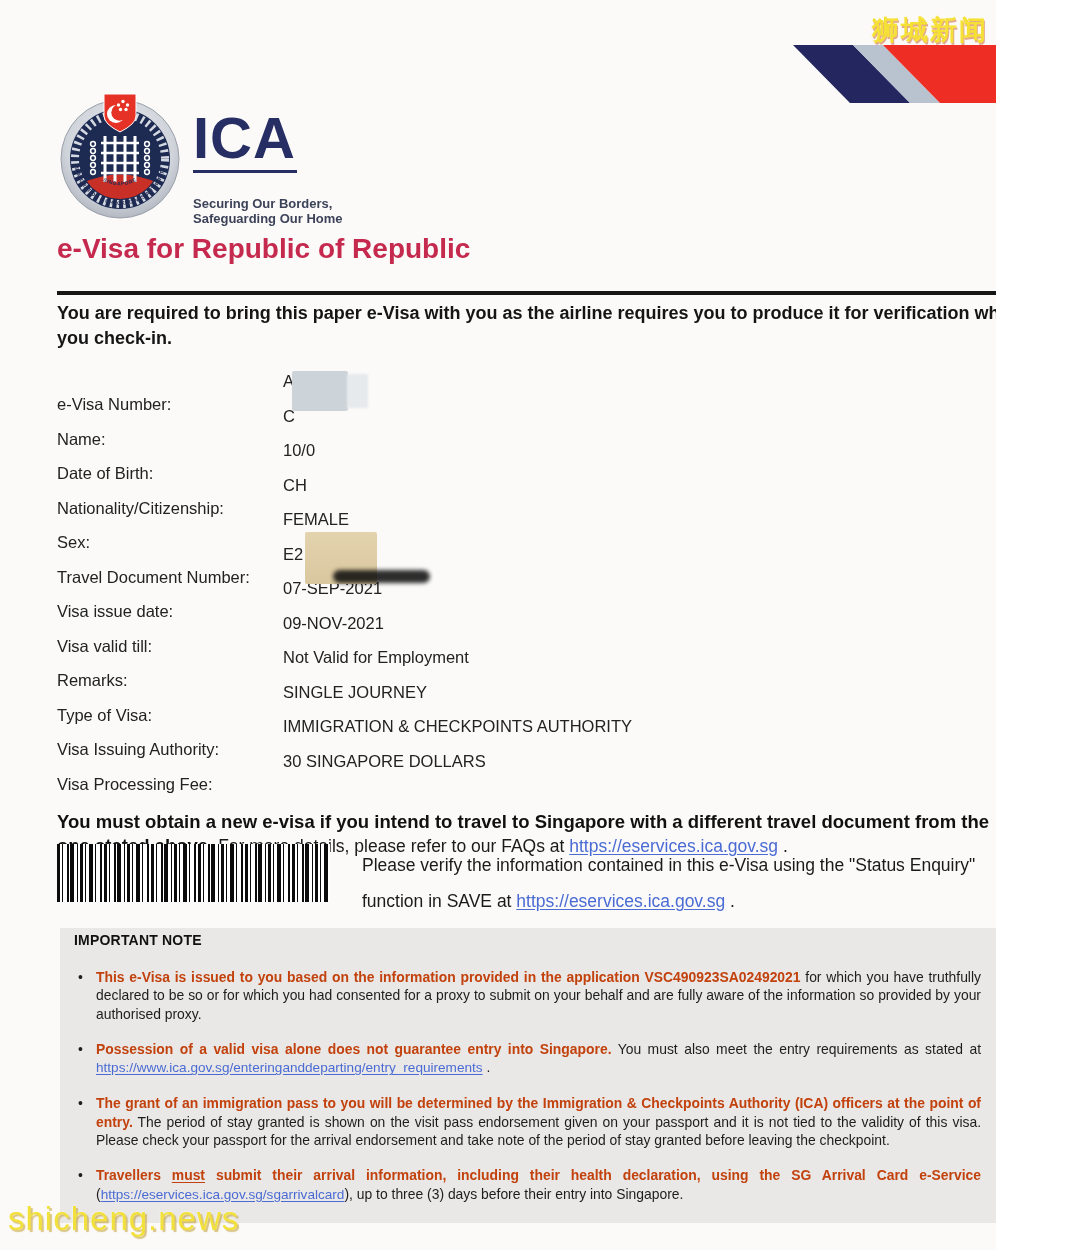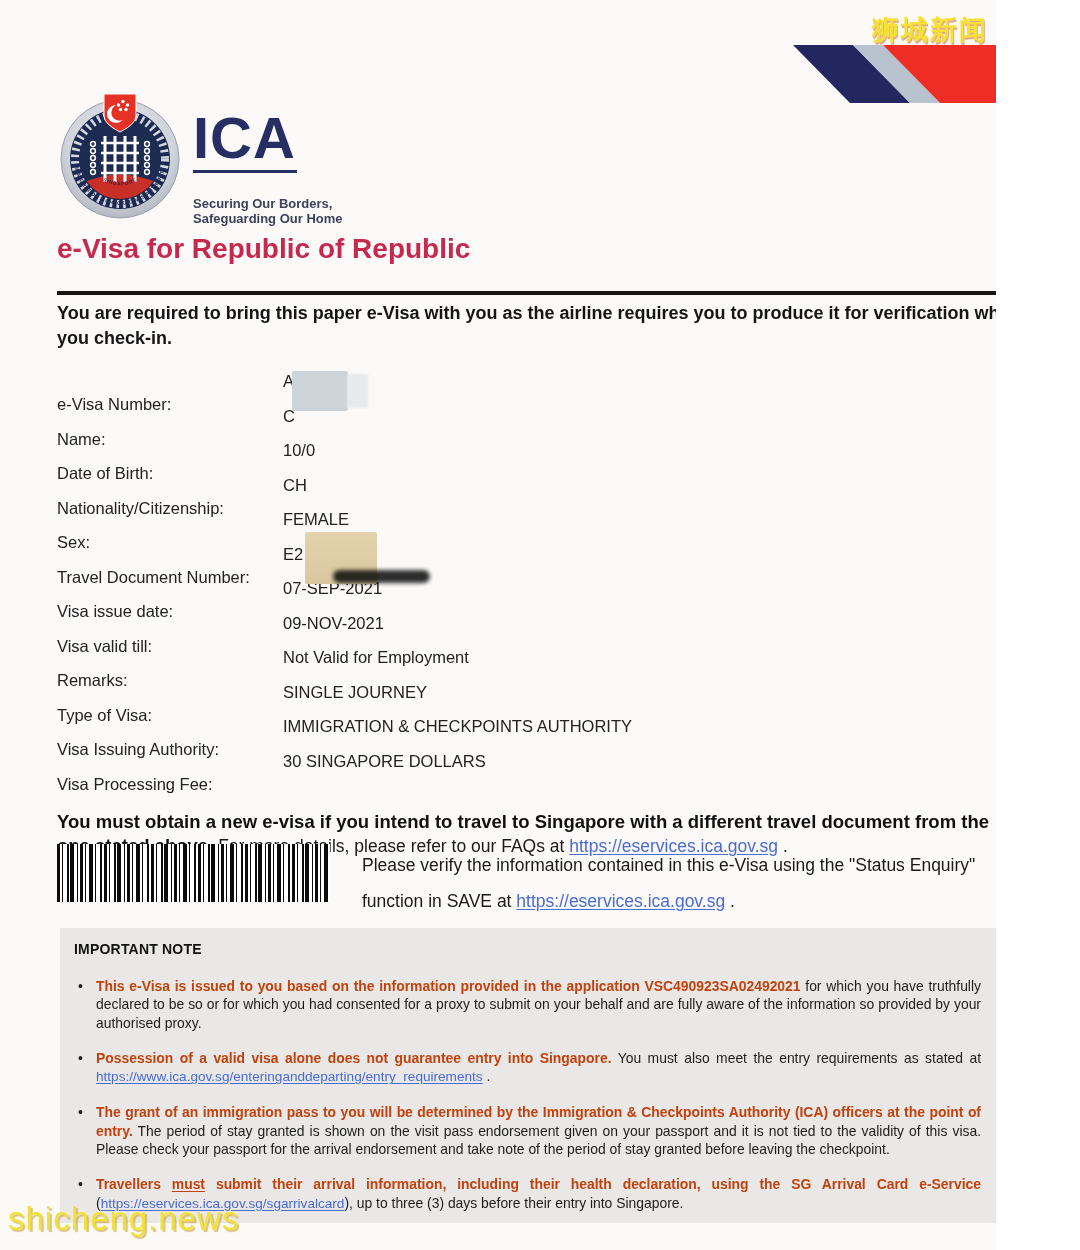--- a/index.html
+++ b/index.html
@@ -77,21 +77,21 @@
       #0b0b0b 10px 12px, #fff 12px 13px, #0b0b0b 13px 17px, #fff 17px 20px,
       #0b0b0b 20px 21px, #fff 21px 23px, #0b0b0b 23px 26px, #fff 26px 28px,
       #0b0b0b 28px 29px, #fff 29px 32px, #0b0b0b 32px 36px, #fff 36px 38px,
       #0b0b0b 38px 39px, #fff 39px 43px, #0b0b0b 43px 45px, #fff 45px 47px);
   }
   .verify { position:absolute; left:362px; top:847px; width:670px;
     font-size:17.5px; line-height:36px; color:#1a1a1a; }
 
   
   .notebox { position:absolute; left:60px; top:928px; width:941px; height:295px;
-    background:#e9e8e6; padding:13px 20px 0 14px; }
+    background:#e9e8e6; padding:4px 20px 0 14px; }
   .note-head { font-size:14px; font-weight:bold; color:#111; letter-spacing:.2px; }
   .nlist { list-style:none; margin-top:20px; }
   .nitem { display:flex; margin-bottom:17px; font-size:13.9px; line-height:18.3px; color:#1d1d1d; }
   .nitem .dot { width:22px; flex:none; text-align:left; padding-left:4px; }
   .nitem .ntext { flex:1; text-align:justify; }
   .nitem b { color:#c2410c; }
   .nitem .u { text-decoration:underline; text-underline-offset:2px; }
   .nitem a.lnk { font-size:13.6px; }
 </style>
 </head>

